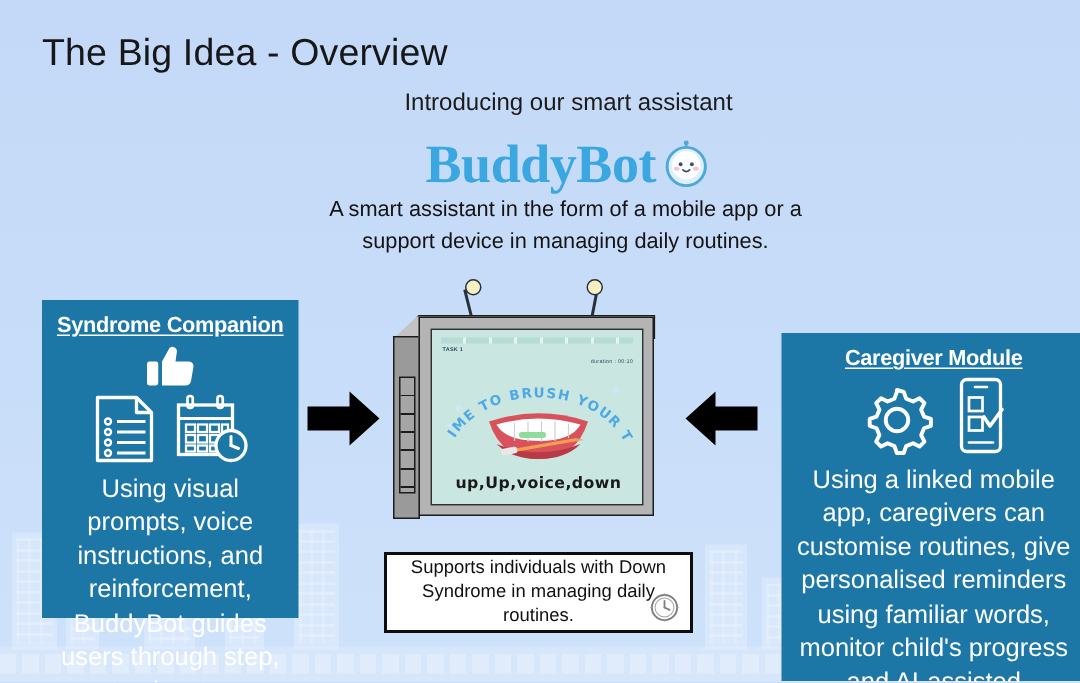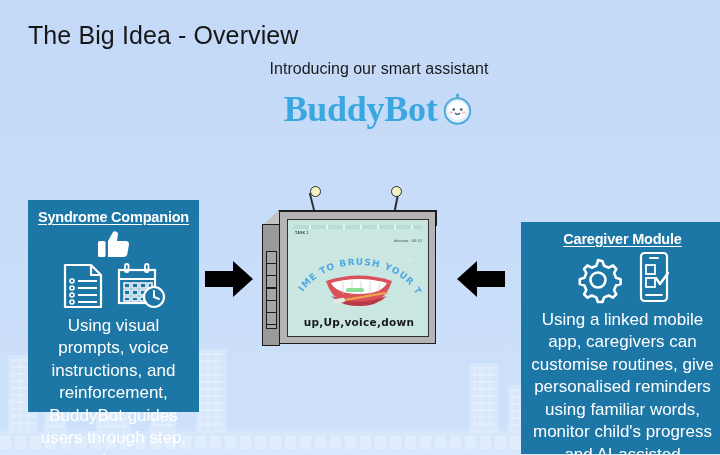--- a/index.html
+++ b/index.html
@@ -157,20 +157,24 @@
       <circle cx="22" cy="3" r="2.2" fill="#4fa9d8"></circle>
       <circle cx="17" cy="22" r="1.7" fill="#34536b"></circle>
       <circle cx="27" cy="22" r="1.7" fill="#34536b"></circle>
       <ellipse cx="13.5" cy="26" rx="2.6" ry="1.7" fill="#f9c2cd"></ellipse>
       <ellipse cx="30.5" cy="26" rx="2.6" ry="1.7" fill="#f9c2cd"></ellipse>
       <path d="M19 27 q3 3 6 0" stroke="#34536b" stroke-width="1.5" fill="none" stroke-linecap="round"></path>
       <path d="M7 24 a15 15 0 0 0 30 0" stroke="none" fill="none"></path>
     </svg>
   </div>
 
+  <div class="lead">
+    <div>A smart assistant in the form of a mobile app or a</div>
+    <div>support device in managing daily routines.</div>
+  </div>
 
   <div class="panel panel-left">
     <div class="panel-title">Syndrome Companion</div>
 
     <div style="display:flex;justify-content:center;">
       <svg width="38" height="32" viewBox="0 0 38 32">
         <path d="M13 13 L18 4 a3 3 0 0 1 5 2 l-1 7 h9 a3 3 0 0 1 3 3.4 l-1.6 9.2 a4 4 0 0 1 -4 3.4 H13 z" fill="#fff"></path>
         <rect x="3" y="13" width="7.5" height="16" rx="1.6" fill="#fff"></rect>
       </svg>
     </div>
@@ -285,14 +289,29 @@
         <path d="M9 24 q28 11 56 0 q-10 10 -28 10 q-18 0 -28 -10 z" fill="#b83a45"></path>
         <rect x="24" y="16" width="18" height="4" rx="1.6" fill="#8fdc9c"></rect>
         <path d="M16 28 L62 20 l5 1.4 -46 8 z" fill="#f0a050"></path>
         <rect x="12" y="26.5" width="11" height="4.5" rx="1.8" fill="#e8e8e8" transform="rotate(-10 17 29)"></rect>
       </svg>
 
       <div class="scr-caption">up,Up,voice,down</div>
     </div>
   </div>
 
+  <div class="caption">
+    <span>Supports individuals with Down Syndrome in managing daily routines.</span>
+    <svg class="cap-clock" viewBox="0 0 24 24">
+      <circle cx="12" cy="12" r="8.4" fill="none" stroke="#555" stroke-width="1.3"></circle>
+      <circle cx="12" cy="12" r="6.3" fill="none" stroke="#888" stroke-width=".7"></circle>
+      <line x1="12" y1="12" x2="12" y2="7.6" stroke="#555" stroke-width="1.2" stroke-linecap="round"></line>
+      <line x1="12" y1="12" x2="15.4" y2="13.6" stroke="#555" stroke-width="1.2" stroke-linecap="round"></line>
+      <g stroke="#777" stroke-width=".9">
+        <line x1="12" y1="2.6" x2="12" y2="4.2"></line>
+          <line x1="12" y1="19.8" x2="12" y2="21.4"></line>
+        <line x1="2.6" y1="12" x2="4.2" y2="12"></line>
+          <line x1="19.8" y1="12" x2="21.4" y2="12"></line>
+      </g>
+    </svg>
+  </div>
 
 </div>
 
 </body></html>

